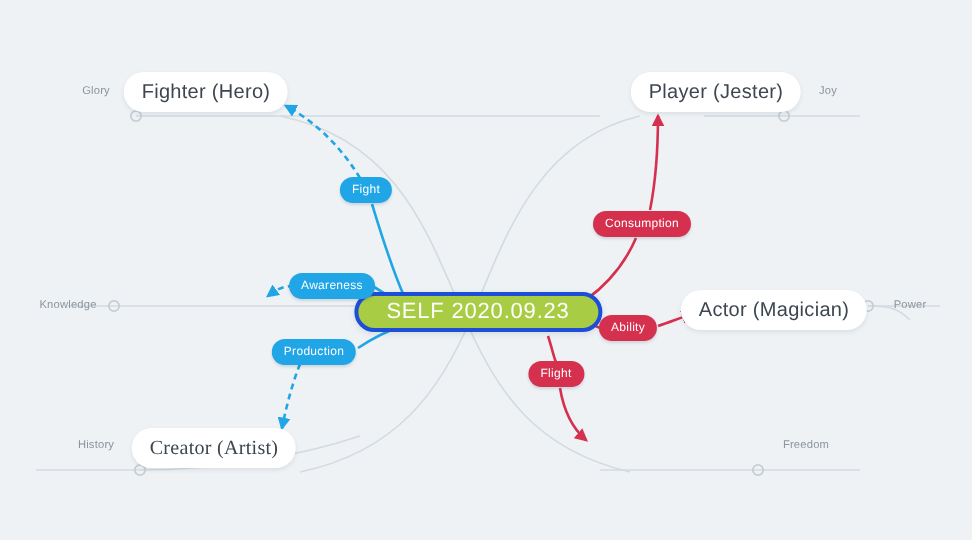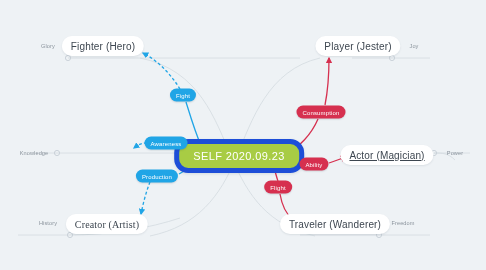--- a/index.html
+++ b/index.html
@@ -41,25 +41,25 @@
     align-items: center;
     justify-content: center;
     white-space: nowrap;
     padding: 0 9px;
     height: 20px;
     box-sizing: border-box;
     transform: translate(-50%, -50%);
   }
   .node.center {
     background: #a8cc44;
-    border: 5px solid #1d4ed8;
+    border: 2px solid #1d4ed8;
     color: #ffffff;
     font-size: 11px;
     letter-spacing: 0.4px;
-    height: 34px;
+    height: 20px;
     border-radius: 14px;
     padding: 0 14px;
     box-shadow: 0 1px 3px rgba(40,60,80,0.13);
   }
   .leaf-label {
     position: absolute;
     color: #8b949d;
     font-size: 5.6px;
     letter-spacing: 0.1px;
     white-space: nowrap;
@@ -154,22 +154,21 @@
   <div class="leaf-label" style="left:48px;  top:46px;">Glory</div>
   <div class="leaf-label" style="left:34px;  top:153px;">Knowledge</div>
   <div class="leaf-label" style="left:48px;  top:223px;">History</div>
   <div class="leaf-label" style="left:414px; top:46px;">Joy</div>
   <div class="leaf-label" style="left:455px; top:153px;">Power</div>
   <div class="leaf-label" style="left:403px; top:223px;">Freedom</div>
 
   <div class="node" style="left:103px; top:46px;">Fighter (Hero)</div>
   <div class="node" style="left:107px; top:224px;font-family:Liberation Serif, serif;">Creator (Artist)</div>
   <div class="node" style="left:358px; top:46px;">Player (Jester)</div>
-  <div class="node" style="left:387px; top:155px;text-decoration:underline;">Actor (Magician)</div>
-  <div class="node" style="left:335px; top:224px;">Traveler (Wanderer)</div>
+  <div class="node" style="left:387px; top:155px;">Actor (Magician)</div>
 
   <div class="node center" style="left:239px; top:156px;">SELF 2020.09.23</div>
 
   <div class="tag blue" style="left:183px; top:95px;">Fight</div>
   <div class="tag blue" style="left:166px; top:143px;">Awareness</div>
   <div class="tag blue" style="left:157px; top:176px;">Production</div>
   <div class="tag red" style="left:321px; top:112px;">Consumption</div>
   <div class="tag red" style="left:314px; top:164px;">Ability</div>
   <div class="tag red" style="left:278px; top:187px;">Flight</div>
 

